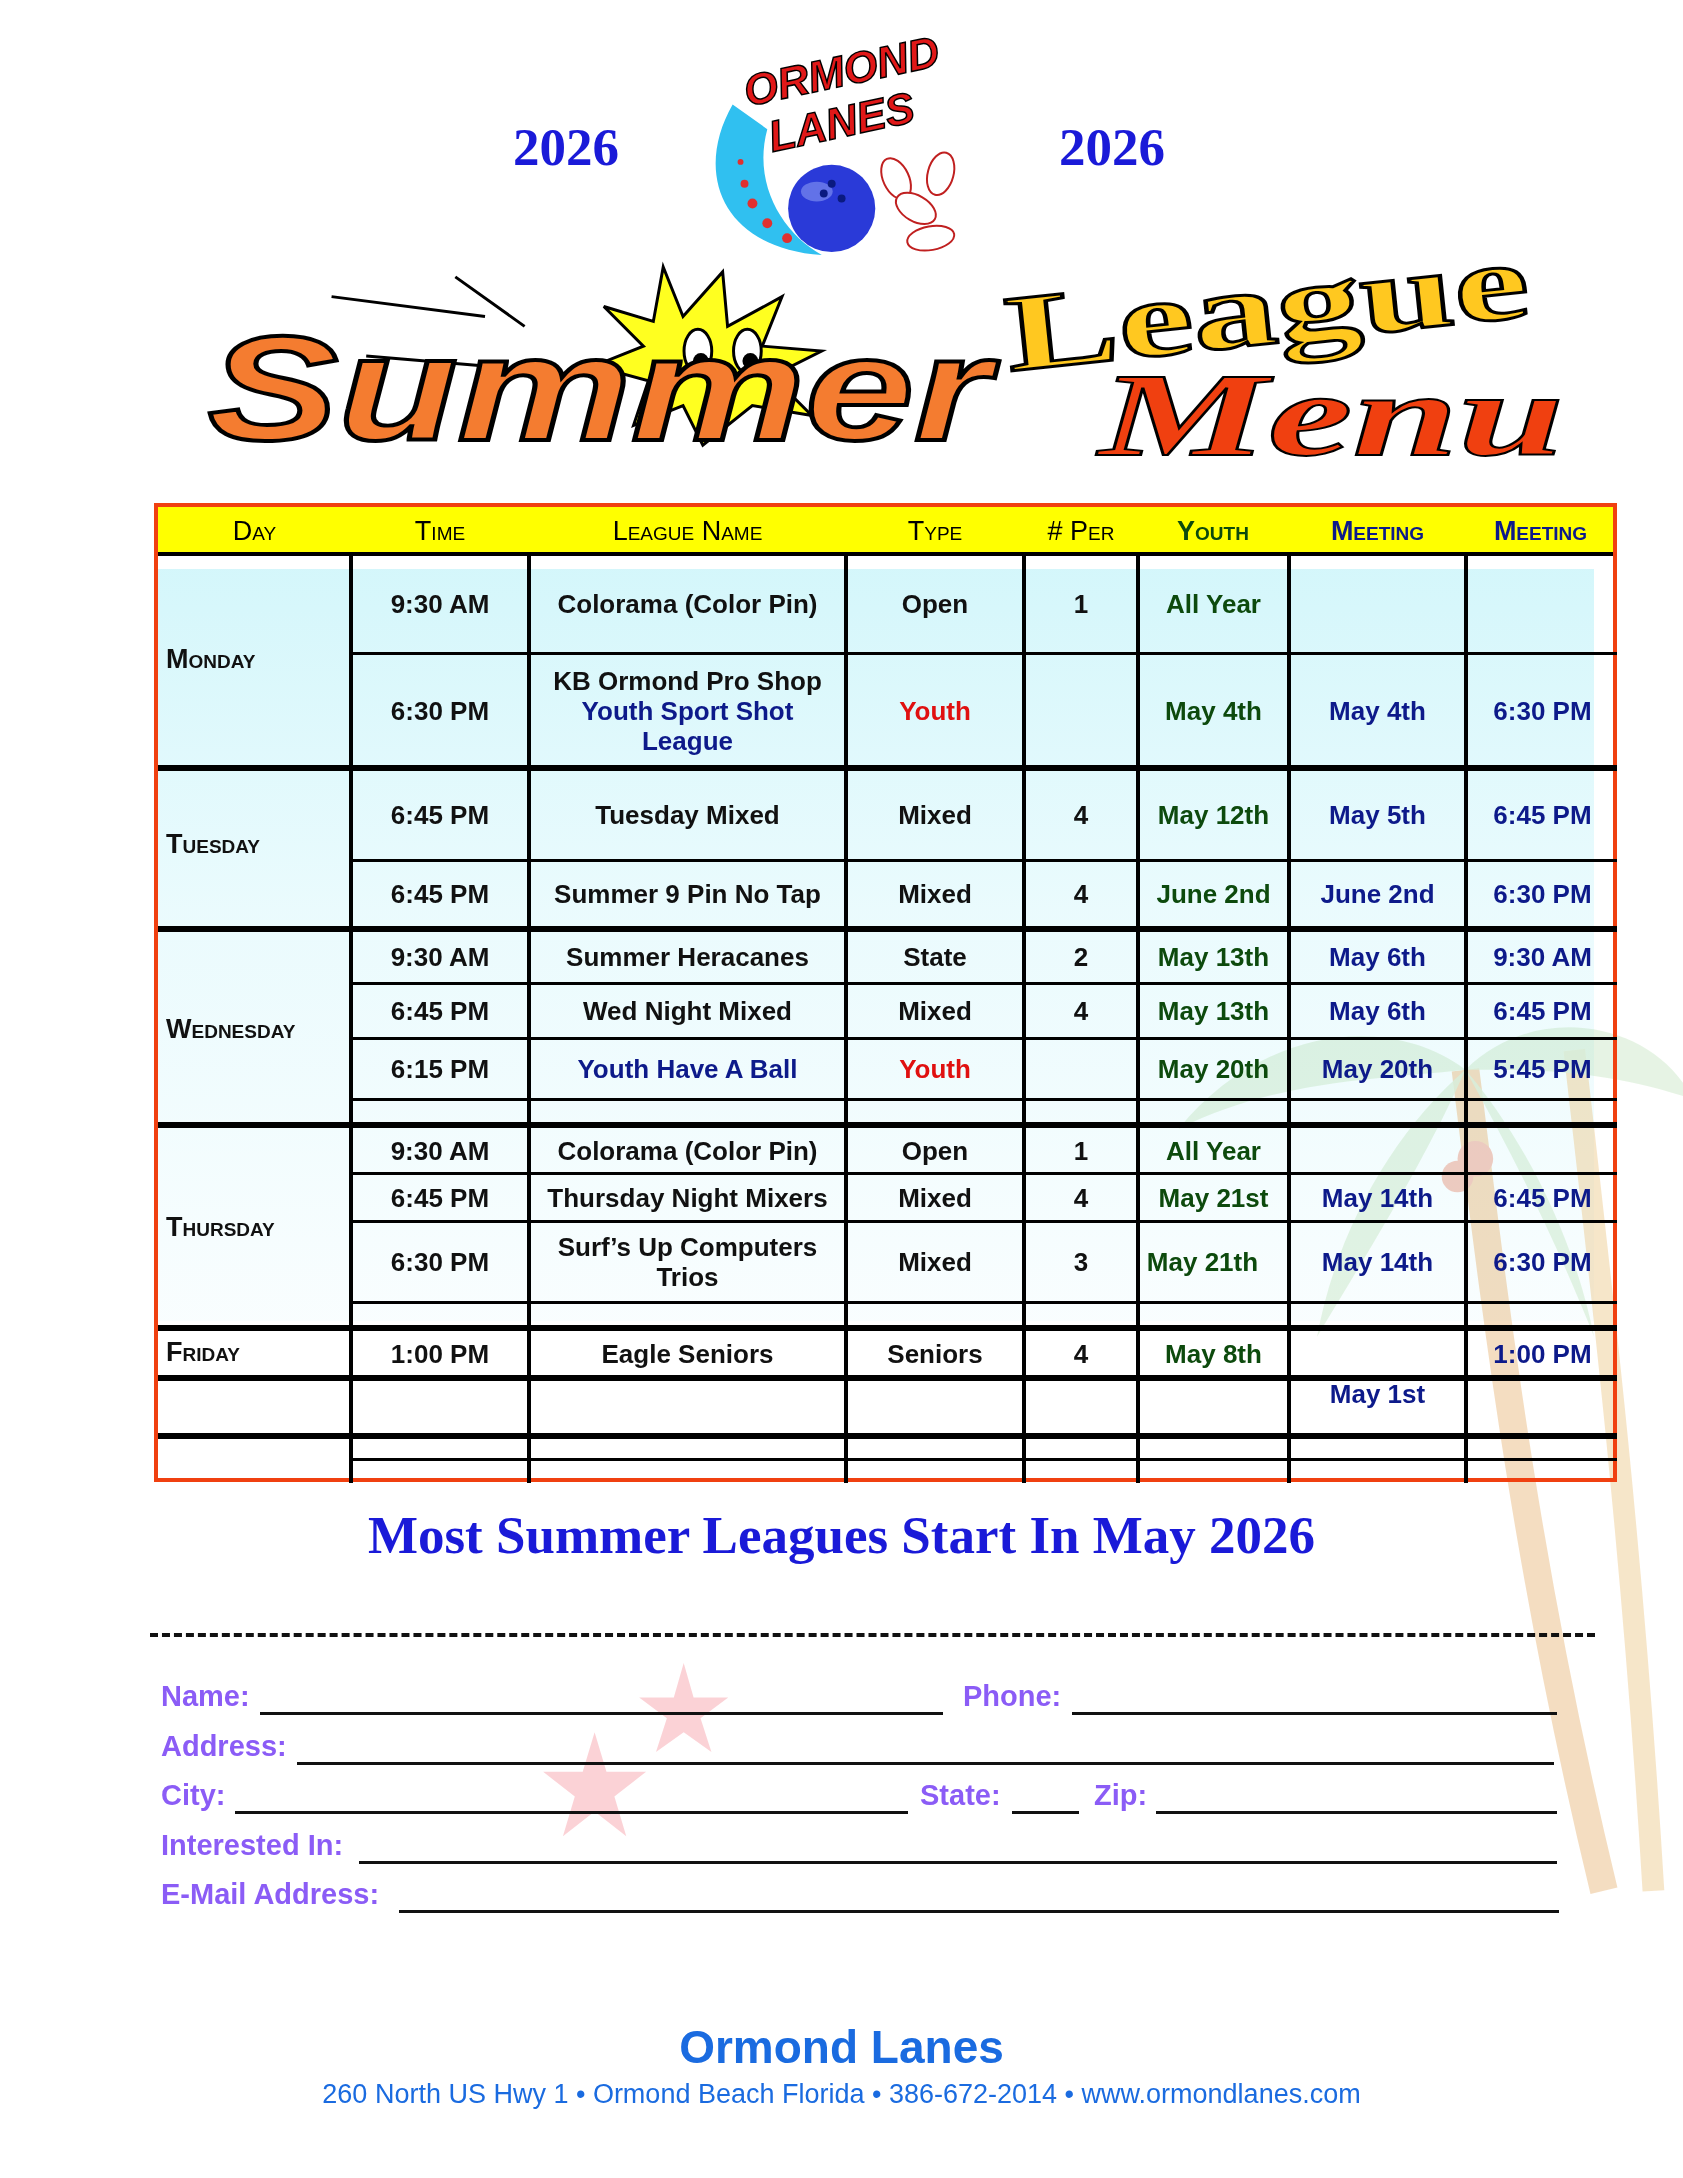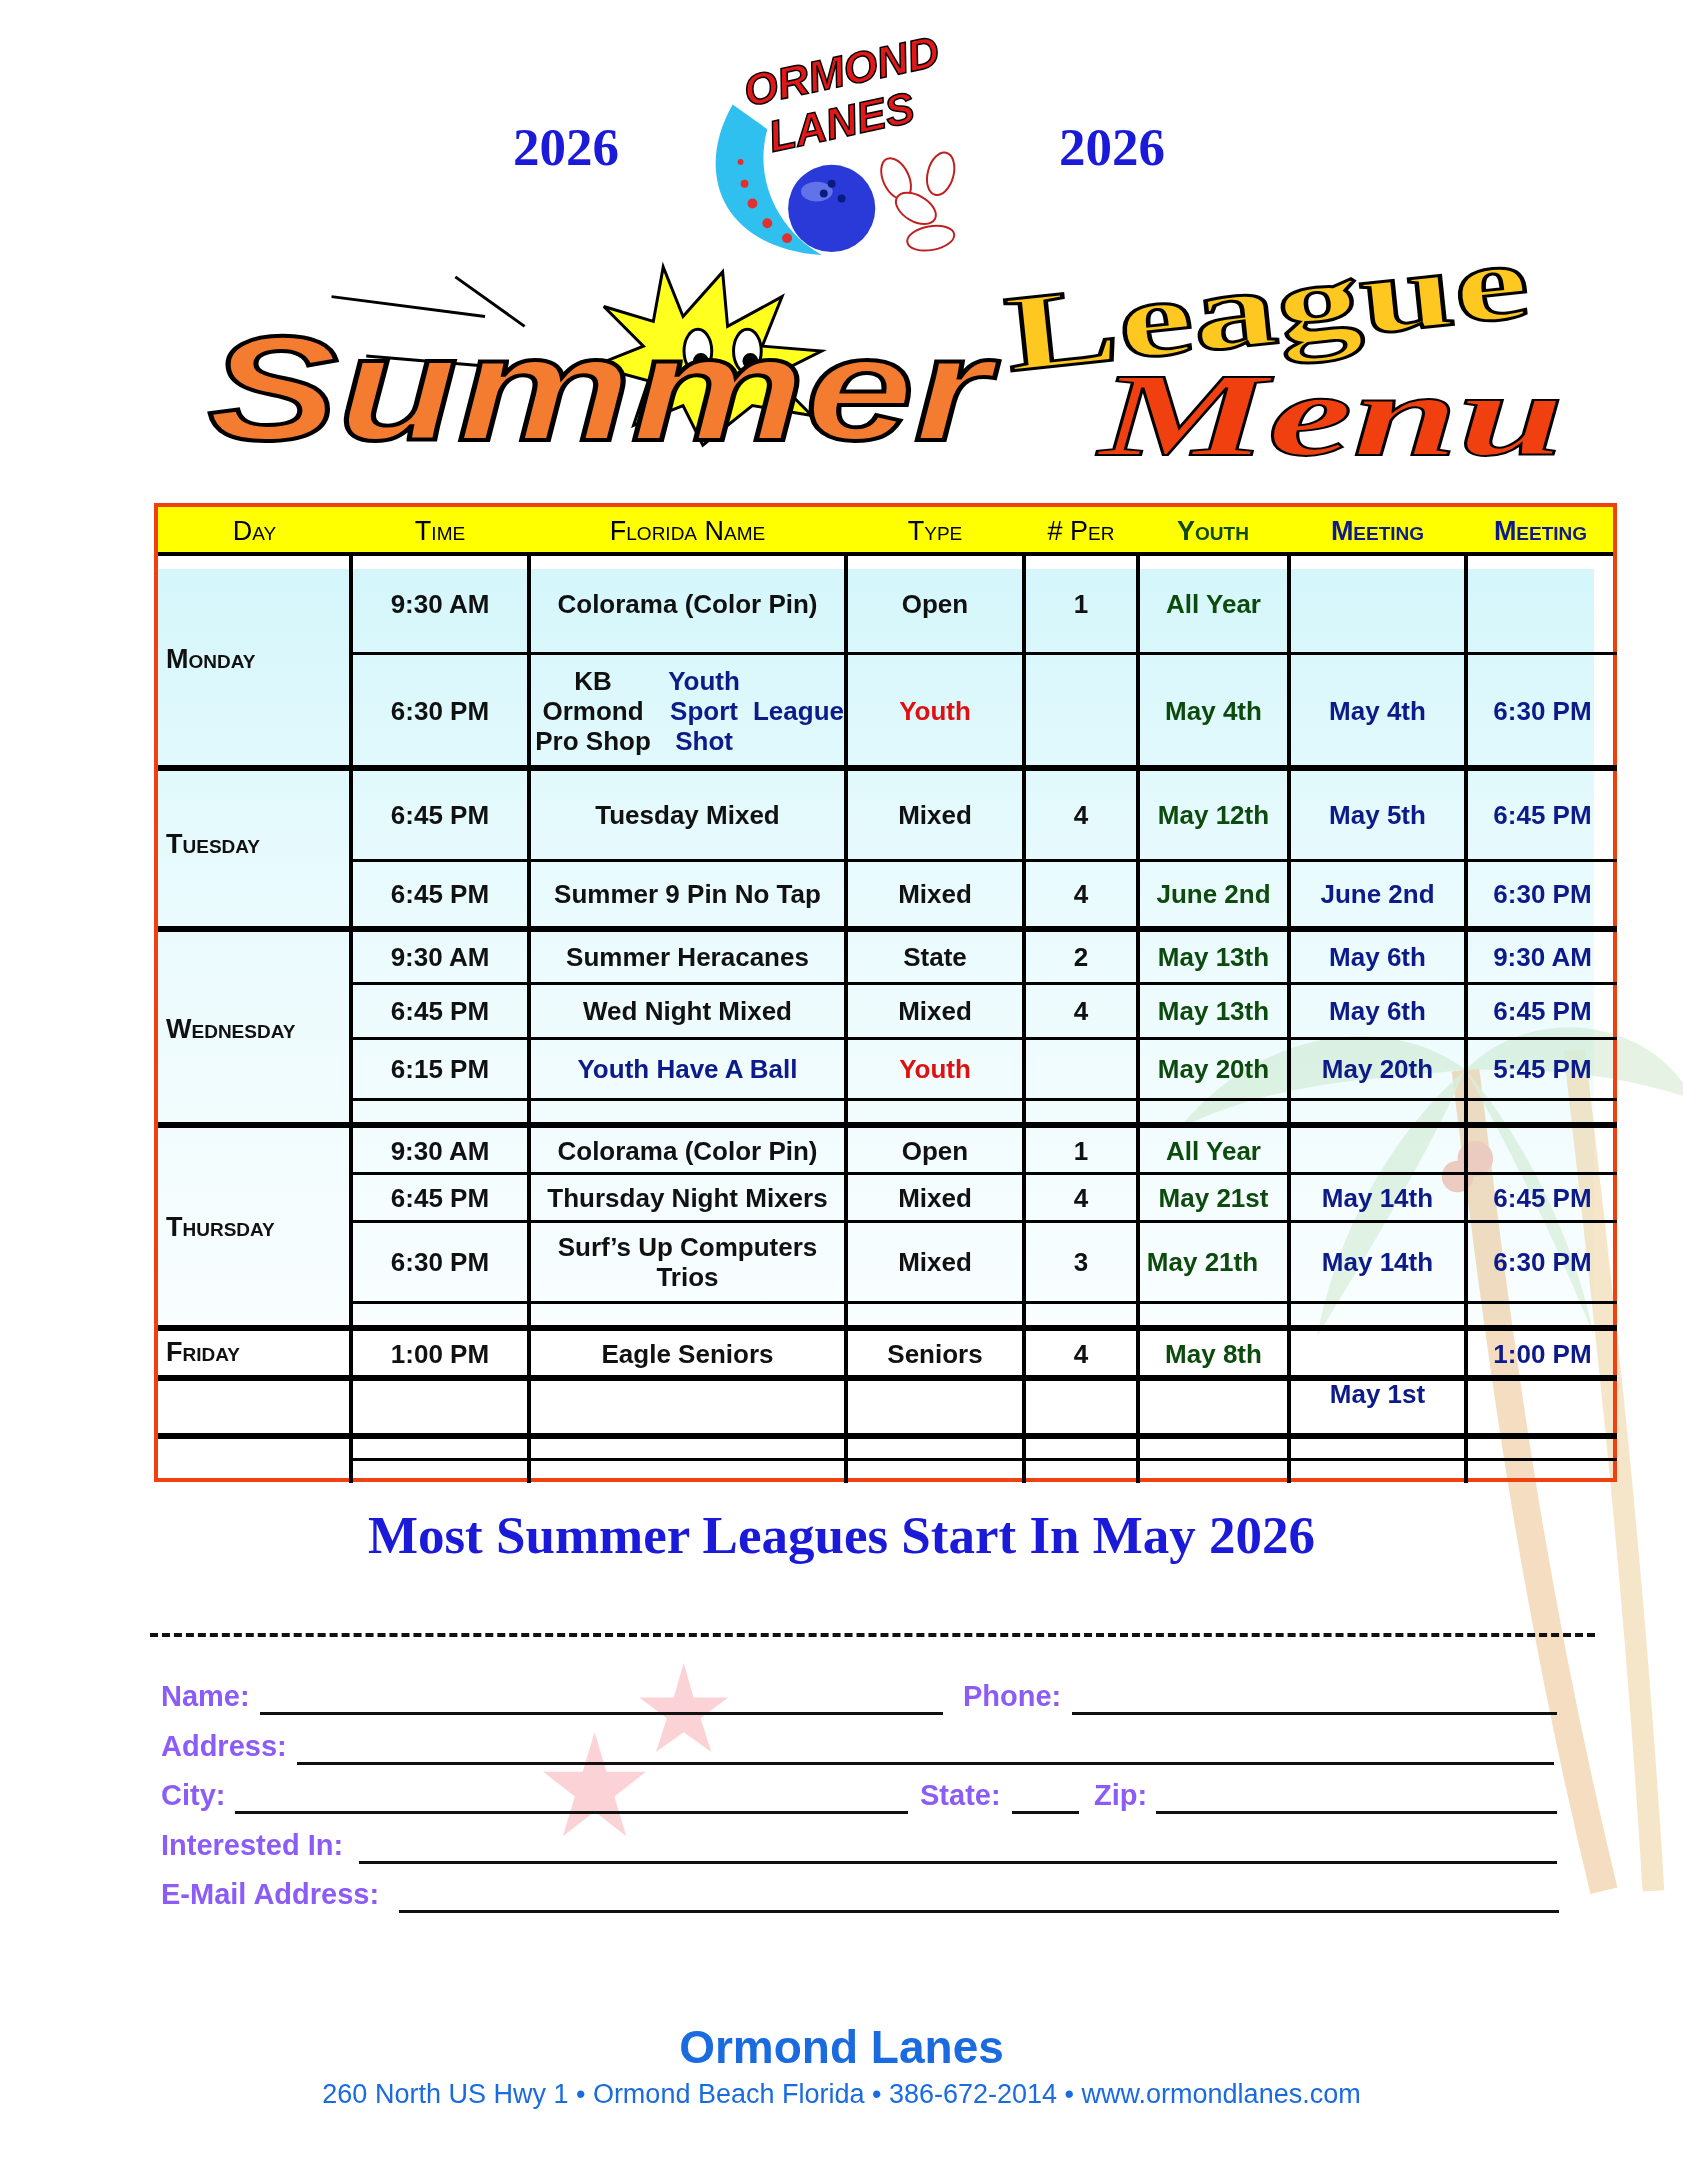--- a/index.html
+++ b/index.html
@@ -106,21 +106,21 @@
   <text x="830" y="115" transform="rotate(-6 830 115)" font-family="Liberation Serif, serif" font-weight="bold" font-size="110" fill="#ffc820" stroke="#000" stroke-width="3" textLength="530" lengthAdjust="spacingAndGlyphs">League</text>
 
   <text x="920" y="200" font-family="Liberation Serif, serif" font-style="italic" font-weight="bold" font-size="120" fill="#f04010" stroke="#000" stroke-width="2" textLength="470" lengthAdjust="spacingAndGlyphs">Menu</text>
 </svg>
 
 <div class="tbl">
 
   <div class="thead">
     <div class="th" style="left:0;width:193px;">Day</div>
     <div class="th" style="left:193px;width:178px;">Time</div>
-    <div class="th" style="left:371px;width:317px;">Florida Name</div>
+    <div class="th" style="left:371px;width:317px;">League Name</div>
     <div class="th" style="left:688px;width:178px;">Type</div>
     <div class="th" style="left:866px;width:114px;"># Per</div>
     <div class="th bold c-green" style="left:980px;width:150px;">Youth</div>
     <div class="th bold c-navy" style="left:1131px;width:177px;">Meeting</div>
     <div class="th bold c-navy" style="left:1308px;width:149px;">Meeting</div>
   </div>
 
   <div class="vline" style="left:191px;top:49px;height:927px;"></div>
   <div class="vline" style="left:369px;top:49px;height:927px;"></div>
   <div class="vline" style="left:686px;top:49px;height:927px;"></div>
@@ -156,21 +156,21 @@
     <div class="cell" style="left:373px;top:49px;width:313px;height:96px;">Colorama (Color Pin)</div>
     <div class="cell" style="left:690px;top:49px;width:174px;height:96px;">Open</div>
     <div class="cell" style="left:868px;top:49px;width:110px;height:96px;">1</div>
     <div class="cell c-green" style="left:982px;top:49px;width:147px;height:96px;">All Year</div>
     <div class="cell c-navy" style="left:1133px;top:49px;width:173px;height:96px;"></div>
     <div class="cell c-navy" style="left:1310px;top:49px;width:149px;height:96px;"></div>
   </div>
 
   <div>
     <div class="cell" style="left:195px;top:148px;width:174px;height:111px;">6:30 PM</div>
-    <div class="cell" style="left:373px;top:148px;width:313px;height:111px;">
+    <div class="cell" style="left:373px;top:148px;width:313px;height:111px;flex-direction:column;">
       <span>KB Ormond Pro Shop</span>
       <span class="c-navy">Youth Sport Shot</span>
       <span class="c-navy">League</span>
     </div>
     <div class="cell c-red" style="left:690px;top:148px;width:174px;height:111px;">Youth</div>
     <div class="cell" style="left:868px;top:148px;width:110px;height:111px;"></div>
     <div class="cell c-green" style="left:982px;top:148px;width:147px;height:111px;">May 4th</div>
     <div class="cell c-navy" style="left:1133px;top:148px;width:173px;height:111px;">May 4th</div>
     <div class="cell c-navy" style="left:1310px;top:148px;width:149px;height:111px;">6:30 PM</div>
   </div>

